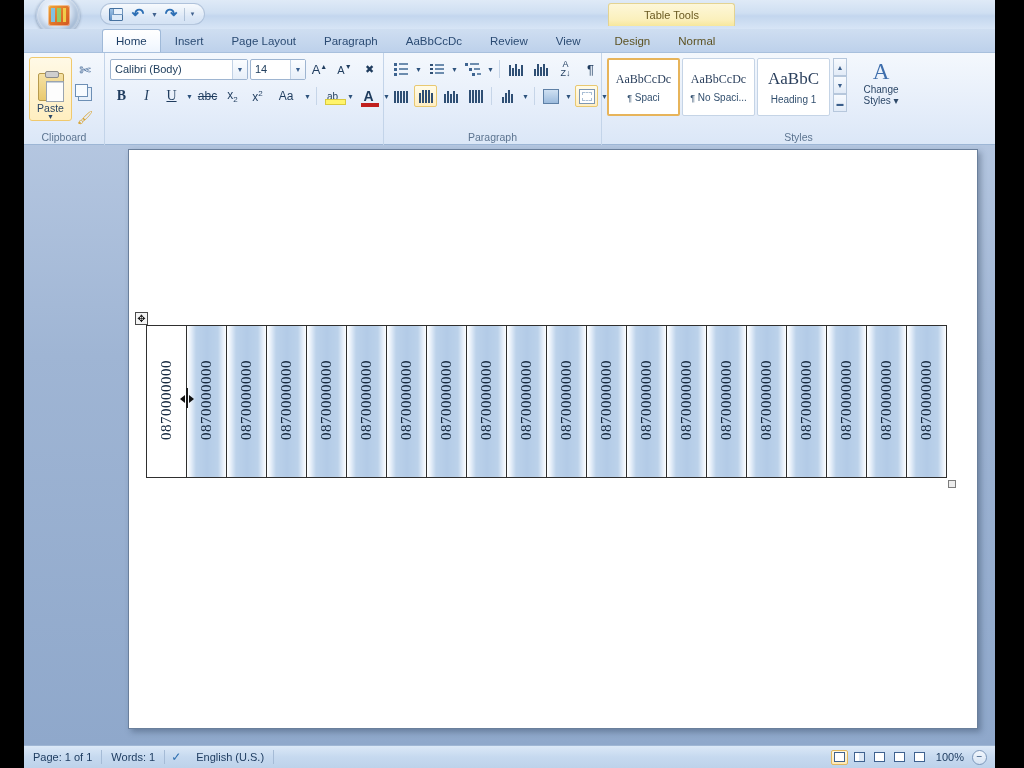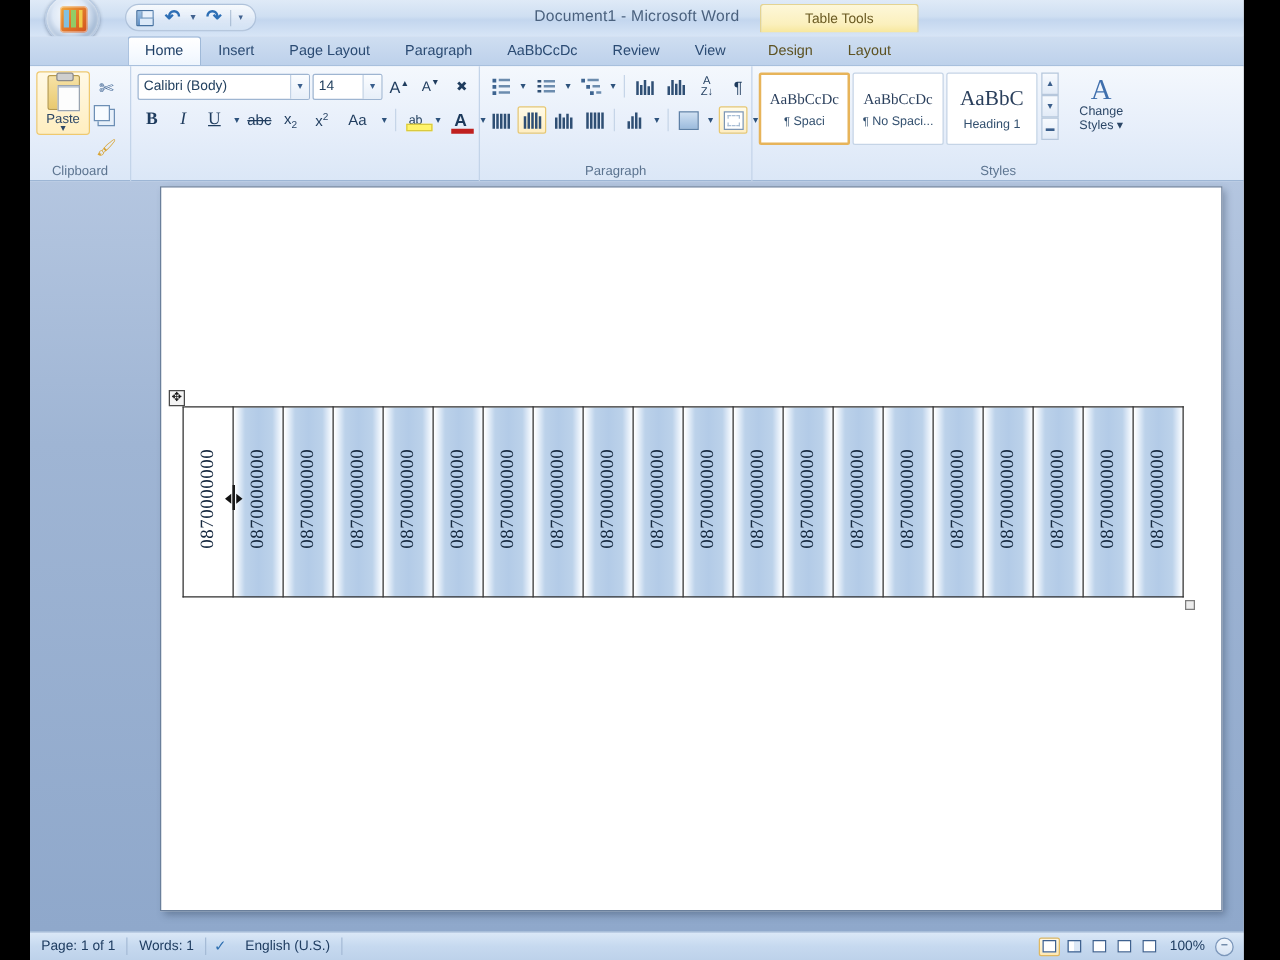--- a/index.html
+++ b/index.html
@@ -113,21 +113,21 @@
   .group-label {
     height: 15px; line-height: 14px; text-align: center;
     font-size: 10.5px; color: #5c7490; position: relative;
   }
 
   
   #g-clipboard { width: 80px; }
   #g-clipboard .group-body { gap: 2px; }
   .paste-big {
     width: 43px; display: flex; flex-direction: column; align-items: center;
-    padding-top: 2px;
+    padding-top: 15px;
     border: 1px solid #f0c96d; border-radius: 3px;
     background: linear-gradient(180deg,#fff9e6,#ffeec0);
   }
   .paste-ico {
     width: 26px; height: 28px; position: relative;
     background: linear-gradient(180deg,#f6e2a6,#e9c96f);
     border: 1px solid #b79a4d; border-radius: 2px;
   }
   .paste-ico:before{content:"";position:absolute;left:6px;top:-3px;width:12px;height:5px;background:#cfcfcf;border:1px solid #8b8b8b;border-radius:2px;}
   .paste-ico:after{content:"";position:absolute;left:7px;top:7px;width:16px;height:19px;background:#fdfdfd;border:1px solid #9aa4b0;
@@ -306,36 +306,35 @@
         <span class="ico-undo">↶</span>
       </div>
       <div class="qat-caret">▼</div>
       <div class="qat-btn">
         <span class="ico-redo">↷</span>
       </div>
       <div class="qat-sep"></div>
       <div class="qat-caret">▾</div>
     </div>
 
-    <div id="doctitle">Document1 - Microsoft Word</div>
 
     <div id="contexttab">Table Tools</div>
   </div>
 
   <div id="tabstrip">
     <div class="tab active">Home</div>
     <div class="tab">Insert</div>
     <div class="tab">Page Layout</div>
     <div class="tab">Paragraph</div>
     <div class="tab">AaBbCcDc</div>
     <div class="tab">Review</div>
     <div class="tab">View</div>
     <div id="ctxgroup">
       <div class="tab ctx">Design</div>
-      <div class="tab ctx">Layout</div>
+      <div class="tab ctx">Normal</div>
     </div>
   </div>
 
   <div id="ribbon">
 
     <div class="group" id="g-clipboard">
       <div class="group-body">
         <div class="paste-big">
           <div class="paste-ico"></div>
           <div class="paste-label">Paste</div>

